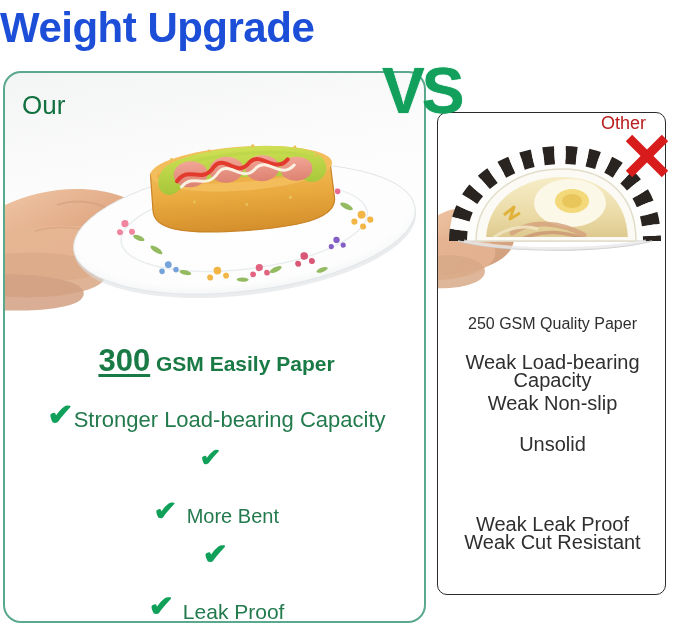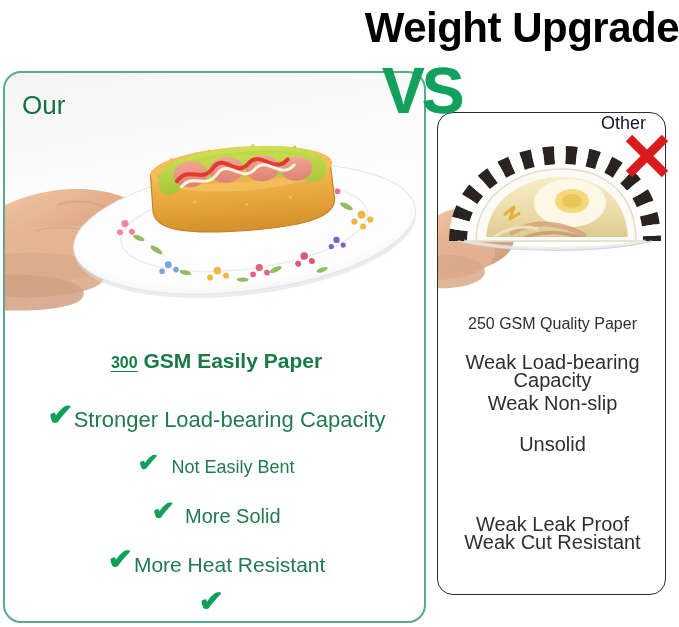--- a/index.html
+++ b/index.html
@@ -15,25 +15,25 @@
     font-family: "Liberation Sans", sans-serif;
     -webkit-font-smoothing: antialiased;
   }
 
   
   #page-title {
     position: absolute;
     top: 2px;
     left: 0;
     width: 679px;
-    text-align: right;
+    text-align: left;
     font-size: 42px;
     font-weight: bold;
     letter-spacing: -0.5px;
-    color: #000000;
+    color: #1d4ed8;
     line-height: 52px;
     white-space: nowrap;
   }
 
   
   .panel {
     position: absolute;
     box-sizing: border-box;
     background: #ffffff;
   }
@@ -48,42 +48,42 @@
     background: linear-gradient(170deg, #f3f4f4 0%, #fbfbfb 18%, #ffffff 40%, #ffffff 100%);
     overflow: hidden;
   }
 
   #other-panel {
     left: 437px;
     top: 112px;
     width: 229px;
     height: 483px;
     border: 1.5px solid #2b2b2b;
-    border-radius: 16px;
+    border-radius: 10px;
     background: #ffffff;
     overflow: hidden;
   }
 
   
   #our-label {
     position: absolute;
     left: 22px;
     top: 90px;
     font-size: 26px;
     color: #11713f;
     line-height: 30px;
     text-align: center;
   }
 
   #other-label {
     position: absolute;
     left: 601px;
     top: 112px;
     font-size: 18px;
-    color: #0f172a;
+    color: #b91c1c;
     line-height: 22px;
   }
 
   
   #vs-text {
     position: absolute;
     left: 382px;
     top: 57px;
     font-size: 64px;
     font-weight: bold;
@@ -129,21 +129,21 @@
     top: 275px;
     width: 423px;
     text-align: center;
     color: #1a7a45;
     font-size: 21px;
     font-weight: bold;
     line-height: 26px;
     white-space: nowrap;
   }
   #our-headline .num {
-    font-size: 16px;
+    font-size: 31px;
     font-weight: bold;
     text-decoration: underline;
     text-underline-offset: 3px;
   }
 
   .our-feat {
     position: absolute;
     display: flex;
     align-items: center;
     justify-content: center;
@@ -364,32 +364,31 @@
   <div id="our-headline">
     <span class="num">300</span><span class="rest"> GSM Easily Paper</span>
   </div>
 
   <div class="our-feat" id="feat-0">
     <span class="chk">✔</span>
     <span class="txt">Stronger Load-bearing Capacity</span>
   </div>
   <div class="our-feat" id="feat-1">
     <span class="chk">✔</span>
-    <span class="txt">Not Easily Bent</span>
   </div>
   <div class="our-feat" id="feat-2">
     <span class="chk">✔</span>
-    <span class="txt">More Solid</span>
+    <span class="txt">More Bent</span>
   </div>
   <div class="our-feat" id="feat-3">
     <span class="chk">✔</span>
-    <span class="txt">More Heat Resistant</span>
   </div>
   <div class="our-feat" id="feat-4">
     <span class="chk">✔</span>
+    <span class="txt">Leak Proof</span>
   </div>
 
 </div>
 
 <div class="panel" id="other-panel">
 
   <div id="other-image">
     <svg viewBox="0 0 229 150" width="229" height="150" preserveAspectRatio="none">
       <defs>
         <linearGradient id="handG2" x1="0" y1="0" x2="1" y2="1">

